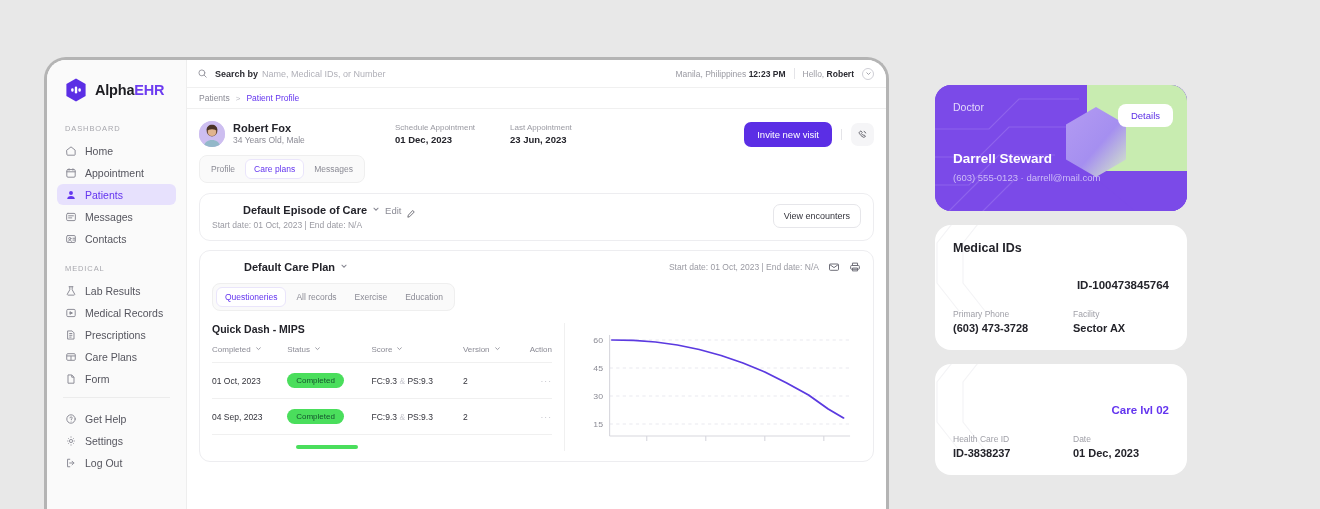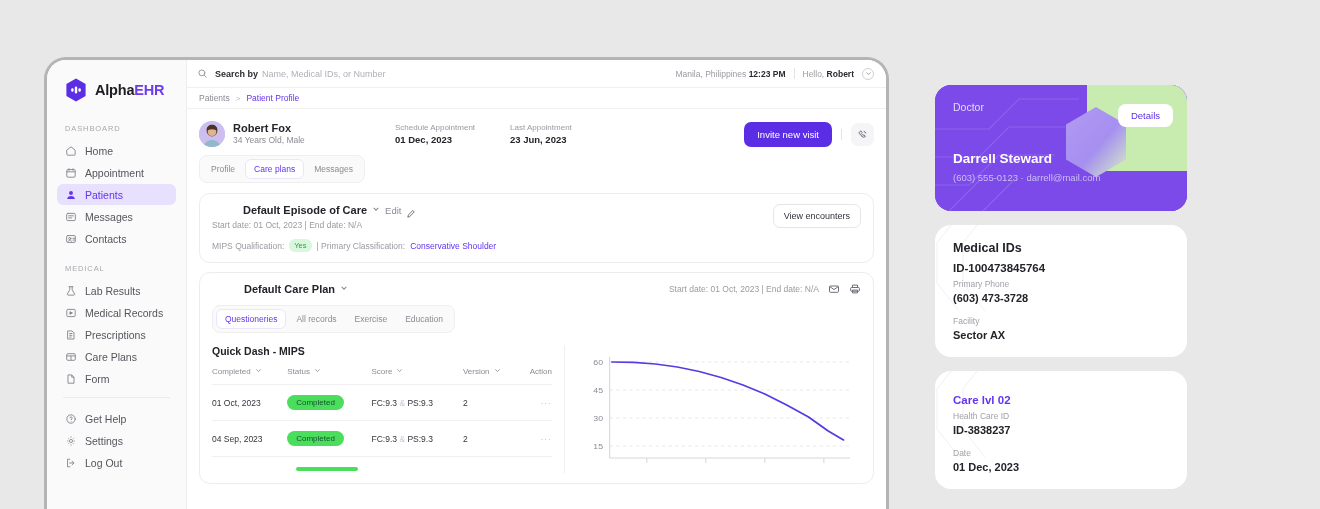--- a/index.html
+++ b/index.html
@@ -133,23 +133,23 @@
   
   .right-panel { position: absolute; left: 935px; top: 85px; width: 252px; }
   .rp-card { background: #fff; border-radius: 16px; padding: 16px 18px; margin-bottom: 14px; position: relative; overflow: hidden; }
   .doctor-card { background: #7b4ae8; height: 126px; padding: 16px 18px; color: #fff; }
   .doc-role { font-size: 10.5px; color: #e3d8fb; position: relative; z-index: 3; }
   .doc-name { font-size: 13.5px; font-weight: bold; position: relative; z-index: 3; margin-top: 38px; }
   .doc-contact { font-size: 9.5px; color: #cdbcf7; position: relative; z-index: 3; margin-top: 6px; }
   .doc-deco { position: absolute; inset: 0; z-index: 1; }
   .btn-details { position: absolute; right: 14px; top: 19px; z-index: 4; background: #fff; color: #5b2ee5; font-size: 9.5px; border-radius: 8px; padding: 6px 13px; border: none; }
   .rp-title { font-size: 12.5px; font-weight: bold; color: #23232a; position: relative; z-index: 2; }
-  .rp-value { font-size: 11.5px; font-weight: bold; color: #23232a; margin-top: 7px; position: relative; z-index: 2; }
+  .rp-value { font-size: 11.5px; font-weight: bold; color: #23232a; margin-top: 24px; position: relative; z-index: 2; text-align: right; }
   .rp-value.link { color: #6435ef; }
-  .rp-grid { display: flex; gap: 12px; margin-top: 5px; position: relative; z-index: 2; flex-direction: column; }
+  .rp-grid { display: flex; gap: 24px; margin-top: 18px; position: relative; z-index: 2; }
   .rp-col { min-width: 96px; }
   .rp-lbl { font-size: 8.5px; color: #a0a0a8; }
   .rp-val2 { font-size: 11px; font-weight: bold; color: #23232a; margin-top: 3px; }
   .rp-deco { position: absolute; left: -10px; top: 0; width: 120px; height: 100%; z-index: 1; }
 </style>
 </head>
 <body>
 
 <div class="stage">
 
@@ -396,26 +396,20 @@
                 <span class="eoc-edit">Edit</span>
                 <span class="pencil">
                   <svg viewBox="0 0 16 16" width="10" height="10" fill="none" stroke="currentColor" stroke-width="1.3" stroke-linecap="round" stroke-linejoin="round">
                       <path d="M11.2 2.8 13.2 4.8 5.6 12.4l-2.7.7.7-2.7Z"></path>
                     </svg>
                 </span>
               </div>
               <div class="eoc-dates">Start date: 01 Oct, 2023 | End date: N/A</div>
             </div>
             <button class="btn-ghost">View encounters</button>
-          </div>
-          <div class="eoc-mips">
-            <span>MIPS Qualification:</span>
-            <span class="pill-yes">Yes</span>
-            <span>| Primary Classification:</span>
-            <span class="mips-link">Conservative Shoulder</span>
           </div>
         </div>
 
         <div class="card" style="margin-bottom:0;">
           <div class="cp-head">
             <span class="cp-title">Default Care Plan</span>
             <span class="chev" style="margin-left:5px;">
               <svg viewBox="0 0 10 10" width="8" height="8" fill="none" stroke="currentColor" stroke-width="1.3" stroke-linecap="round">
                   <path d="m2.4 4 2.6 2.5L7.6 4"></path>
                 </svg>

